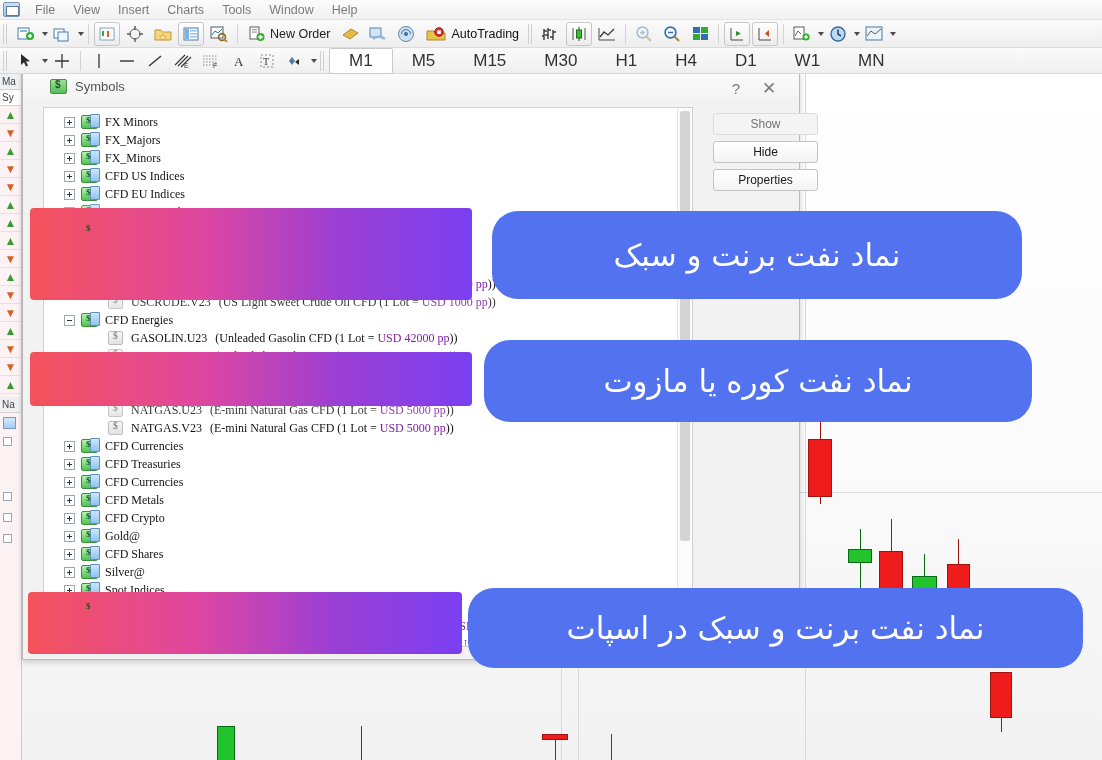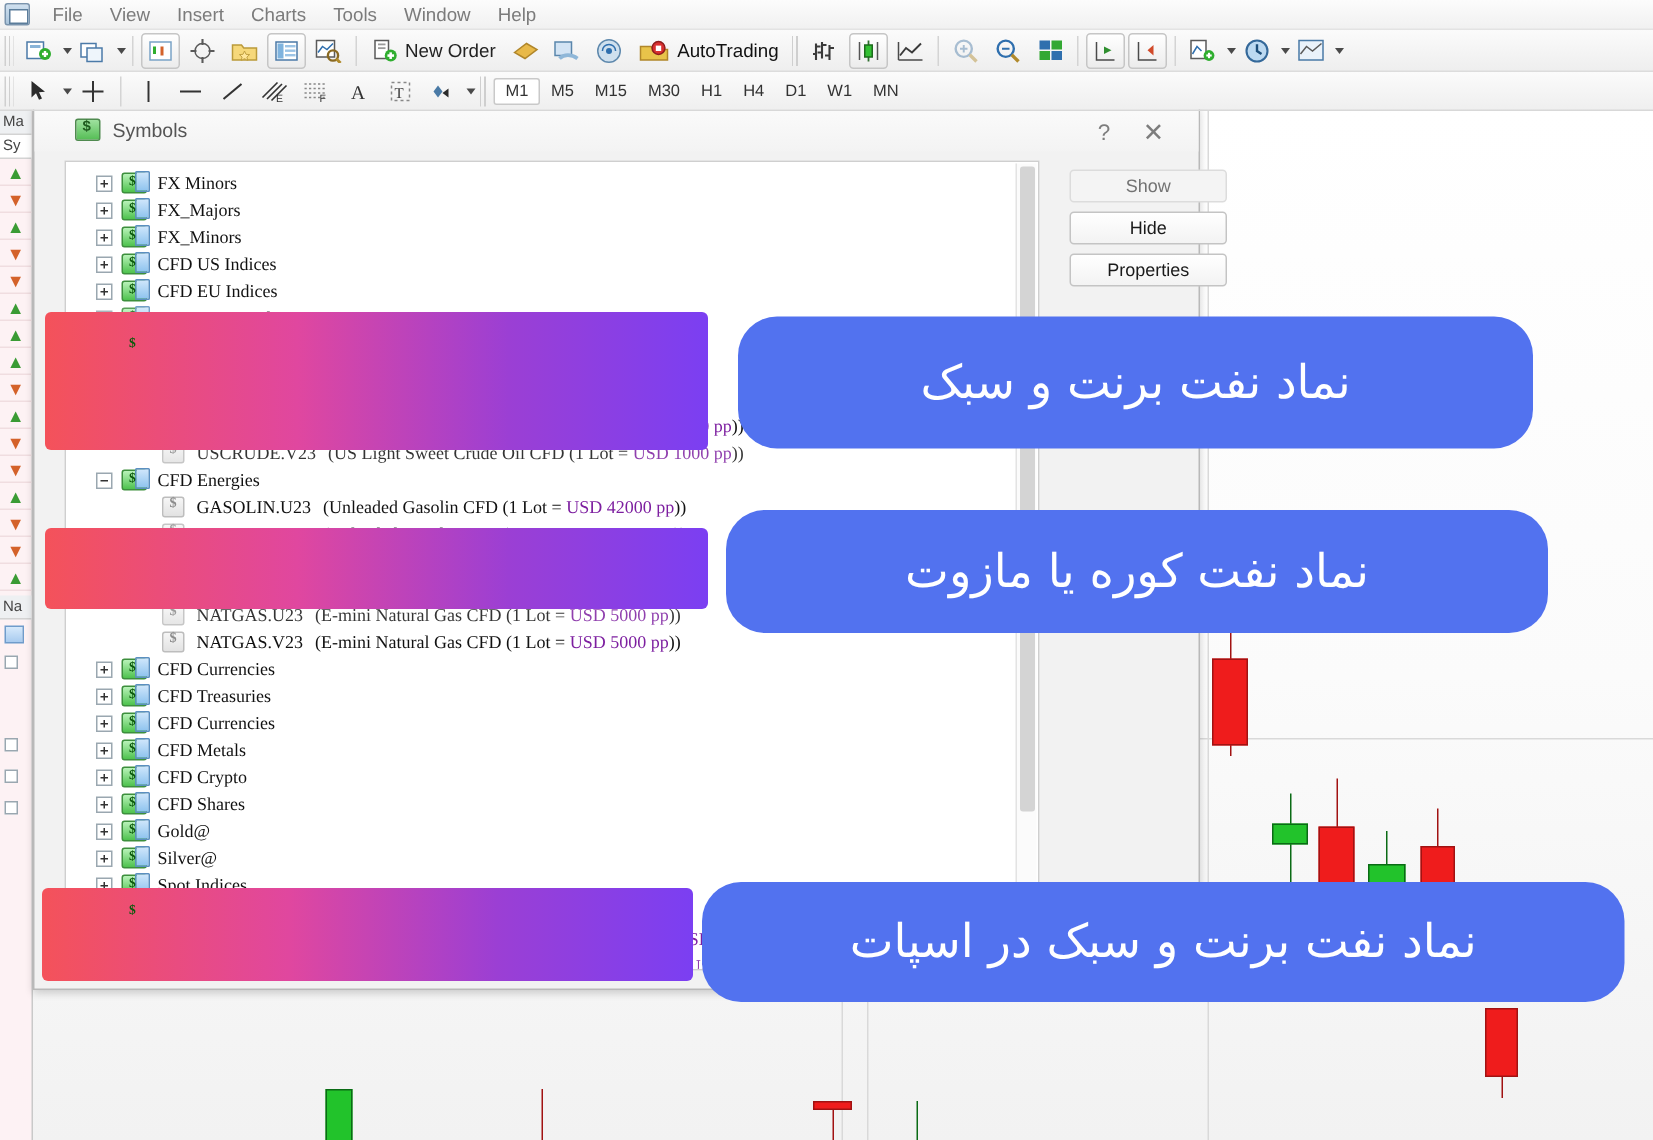--- a/index.html
+++ b/index.html
@@ -56,21 +56,21 @@
   .neworder { display:flex; align-items:center; gap:4px; padding:0 6px; height:24px; font-size:12.5px; color:#222;}
   .autotrading{ display:flex; align-items:center; gap:5px; padding:0 6px; height:24px; font-size:12.5px; color:#111;}
 
   
   .toolbar2 {
     position:absolute; left:0; top:48px; width:1102px; height:26px;
     background:linear-gradient(#fbfbfb,#efefef);
     border-bottom:1px solid #d8d8d8;
     display:flex; align-items:center;
   }
-  .tf { padding:2px 7px; font-size:11px; color:#333; }
+  .tf { padding:2px 19px; font-size:17px; color:#333; }
   .tf.active { background:#ffffff; border:1px solid #c9c9c9; border-radius:2px; }
 
   
   .mwstrip {
     position:absolute; left:0; top:74px; width:22px; height:686px;
     background:#fdf2f4; border-right:1px solid #c9c9c9;
   }
   .mwtab { height:16px; background:#eef0f2; border-bottom:1px solid #d3d3d3;
     font-size:10px; color:#444; padding-left:2px; line-height:16px; overflow:hidden;}
   .arrowcell { height:18px; border-bottom:1px solid #f0dde0; display:flex; align-items:center; justify-content:center;}
@@ -478,26 +478,26 @@
             <span class="sname">CFD Metals</span>
           </div>
           <div class="trow lvl0">
             <span class="exp plus"></span>
             <span class="folder"></span>
             <span class="sname">CFD Crypto</span>
           </div>
           <div class="trow lvl0">
             <span class="exp plus"></span>
             <span class="folder"></span>
+            <span class="sname">Gold@</span>
+          </div>
+          <div class="trow lvl0">
+            <span class="exp plus"></span>
+            <span class="folder"></span>
             <span class="sname">CFD Shares</span>
-          </div>
-          <div class="trow lvl0">
-            <span class="exp plus"></span>
-            <span class="folder"></span>
-            <span class="sname">Gold@</span>
           </div>
           <div class="trow lvl0">
             <span class="exp plus"></span>
             <span class="folder"></span>
             <span class="sname">Silver@</span>
           </div>
           <div class="trow lvl0">
             <span class="exp plus"></span>
             <span class="folder"></span>
             <span class="sname">Spot Indices</span>

